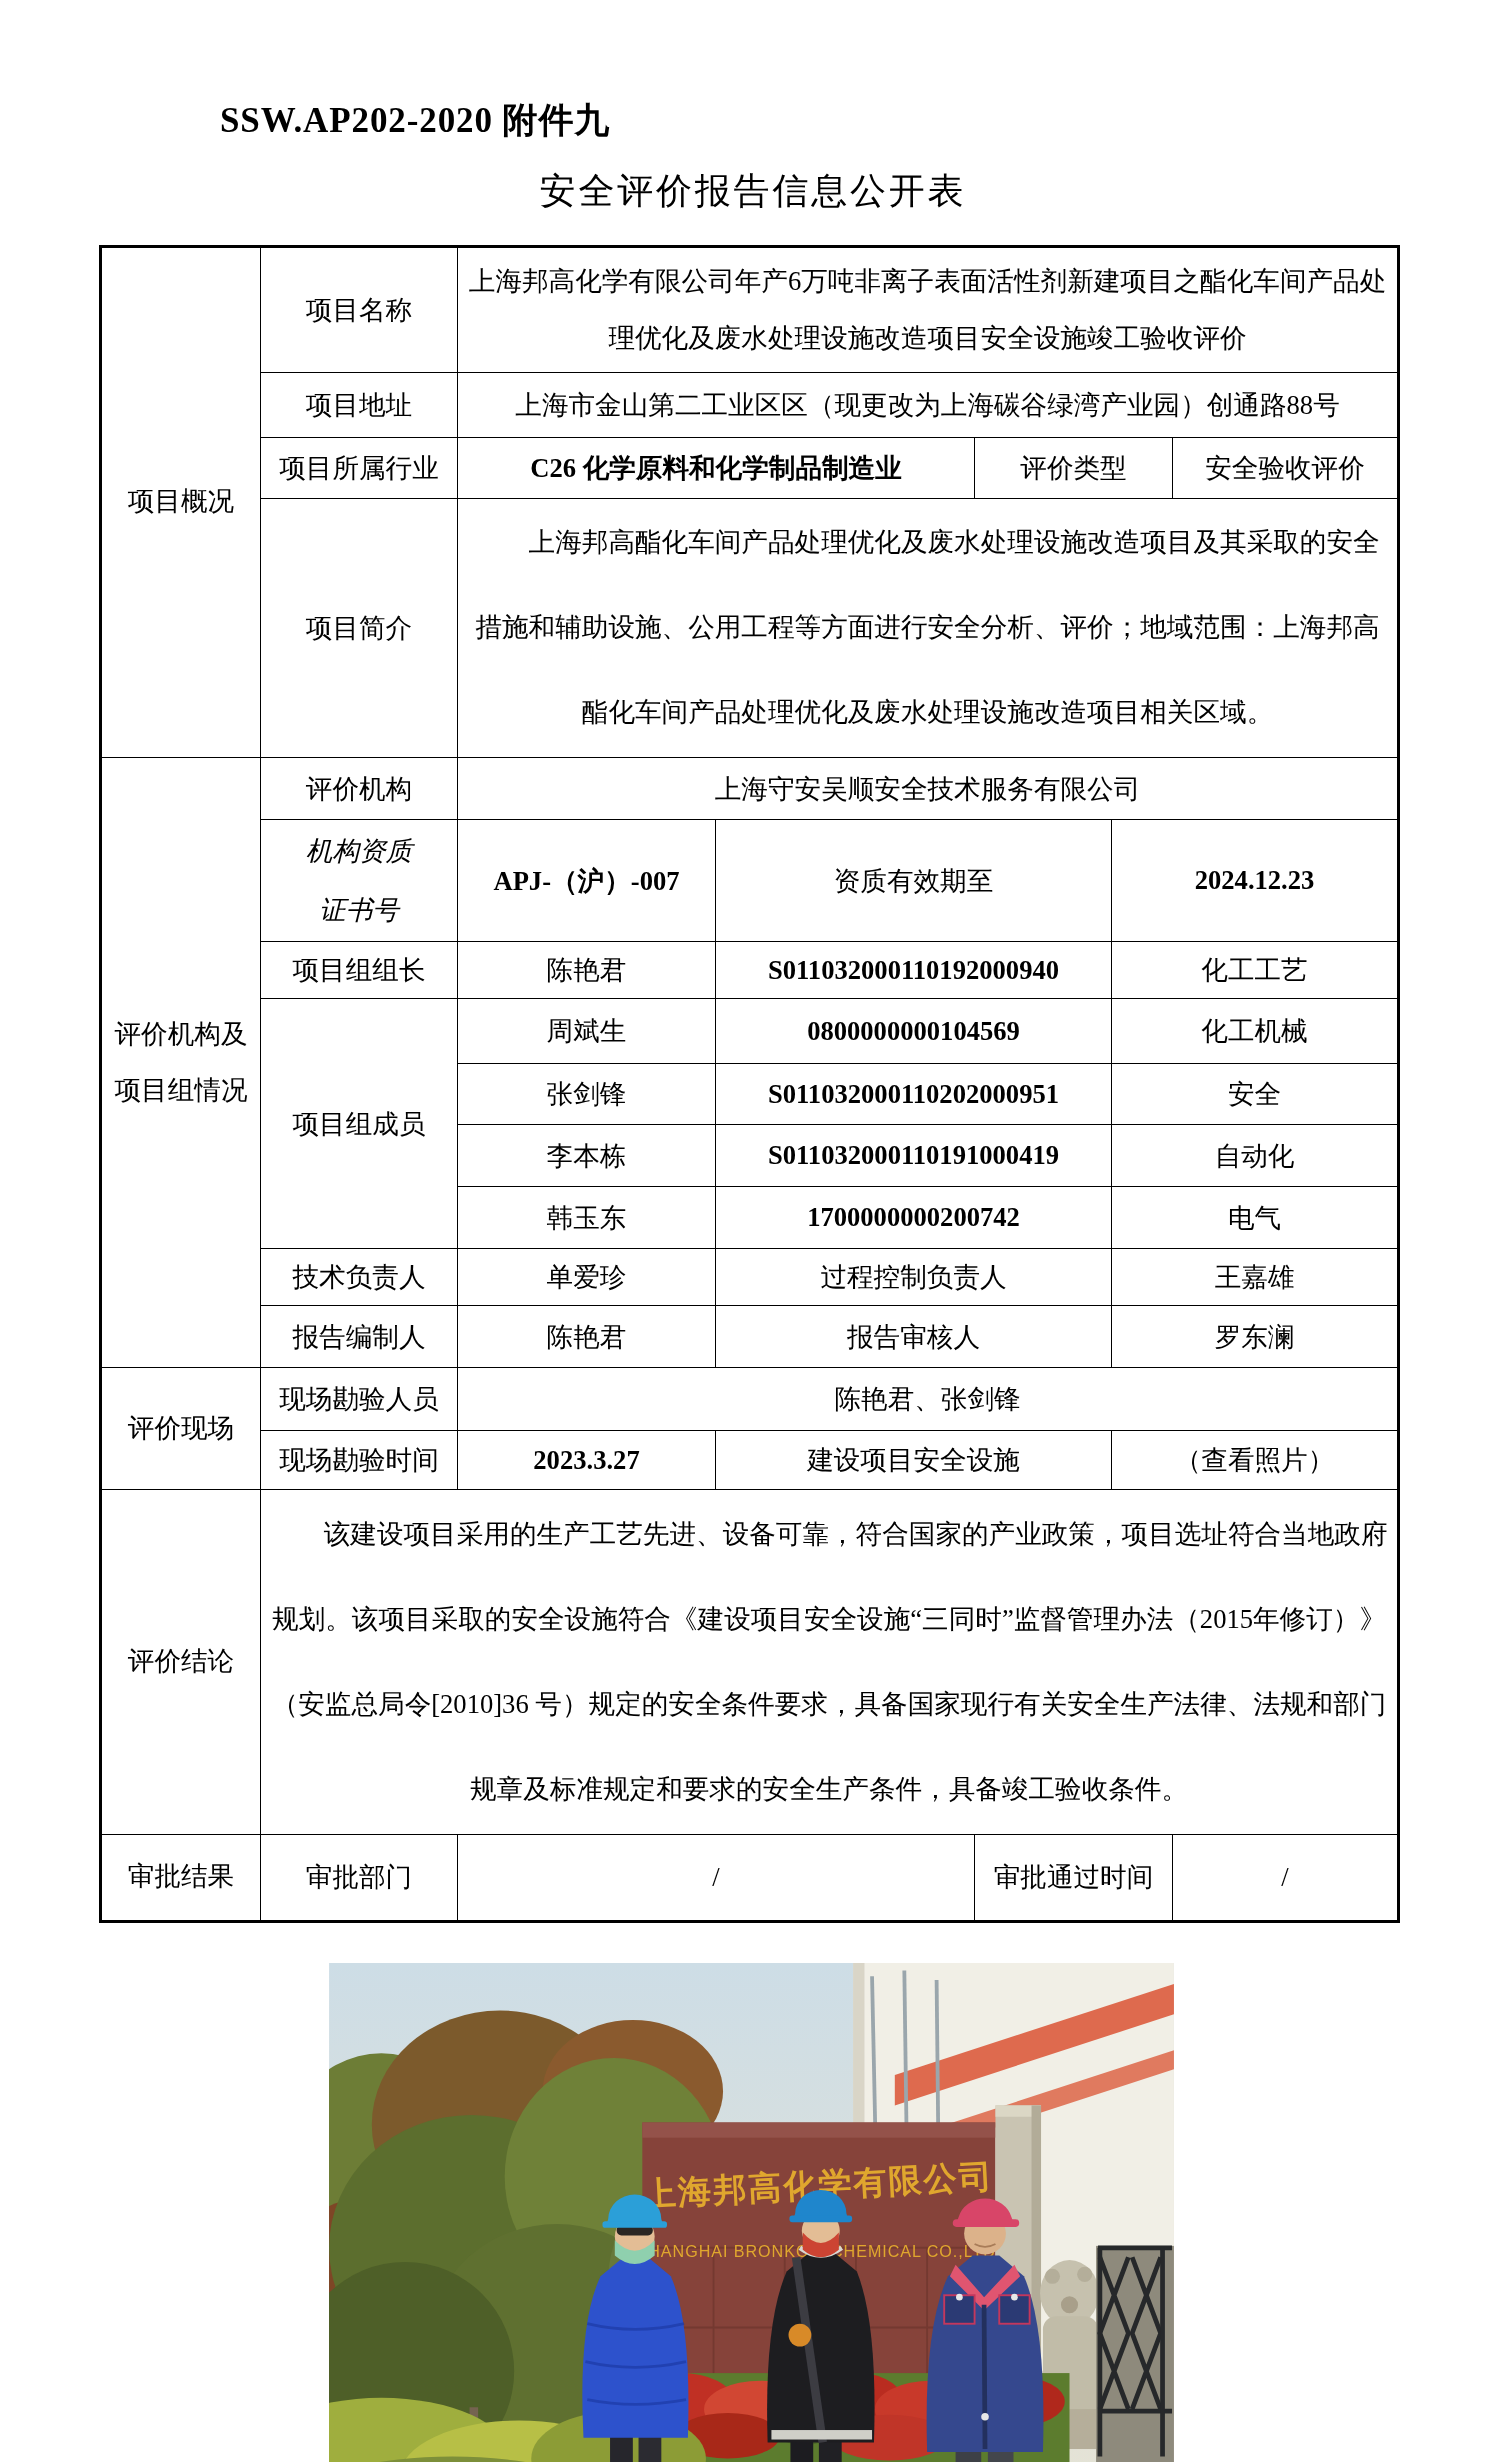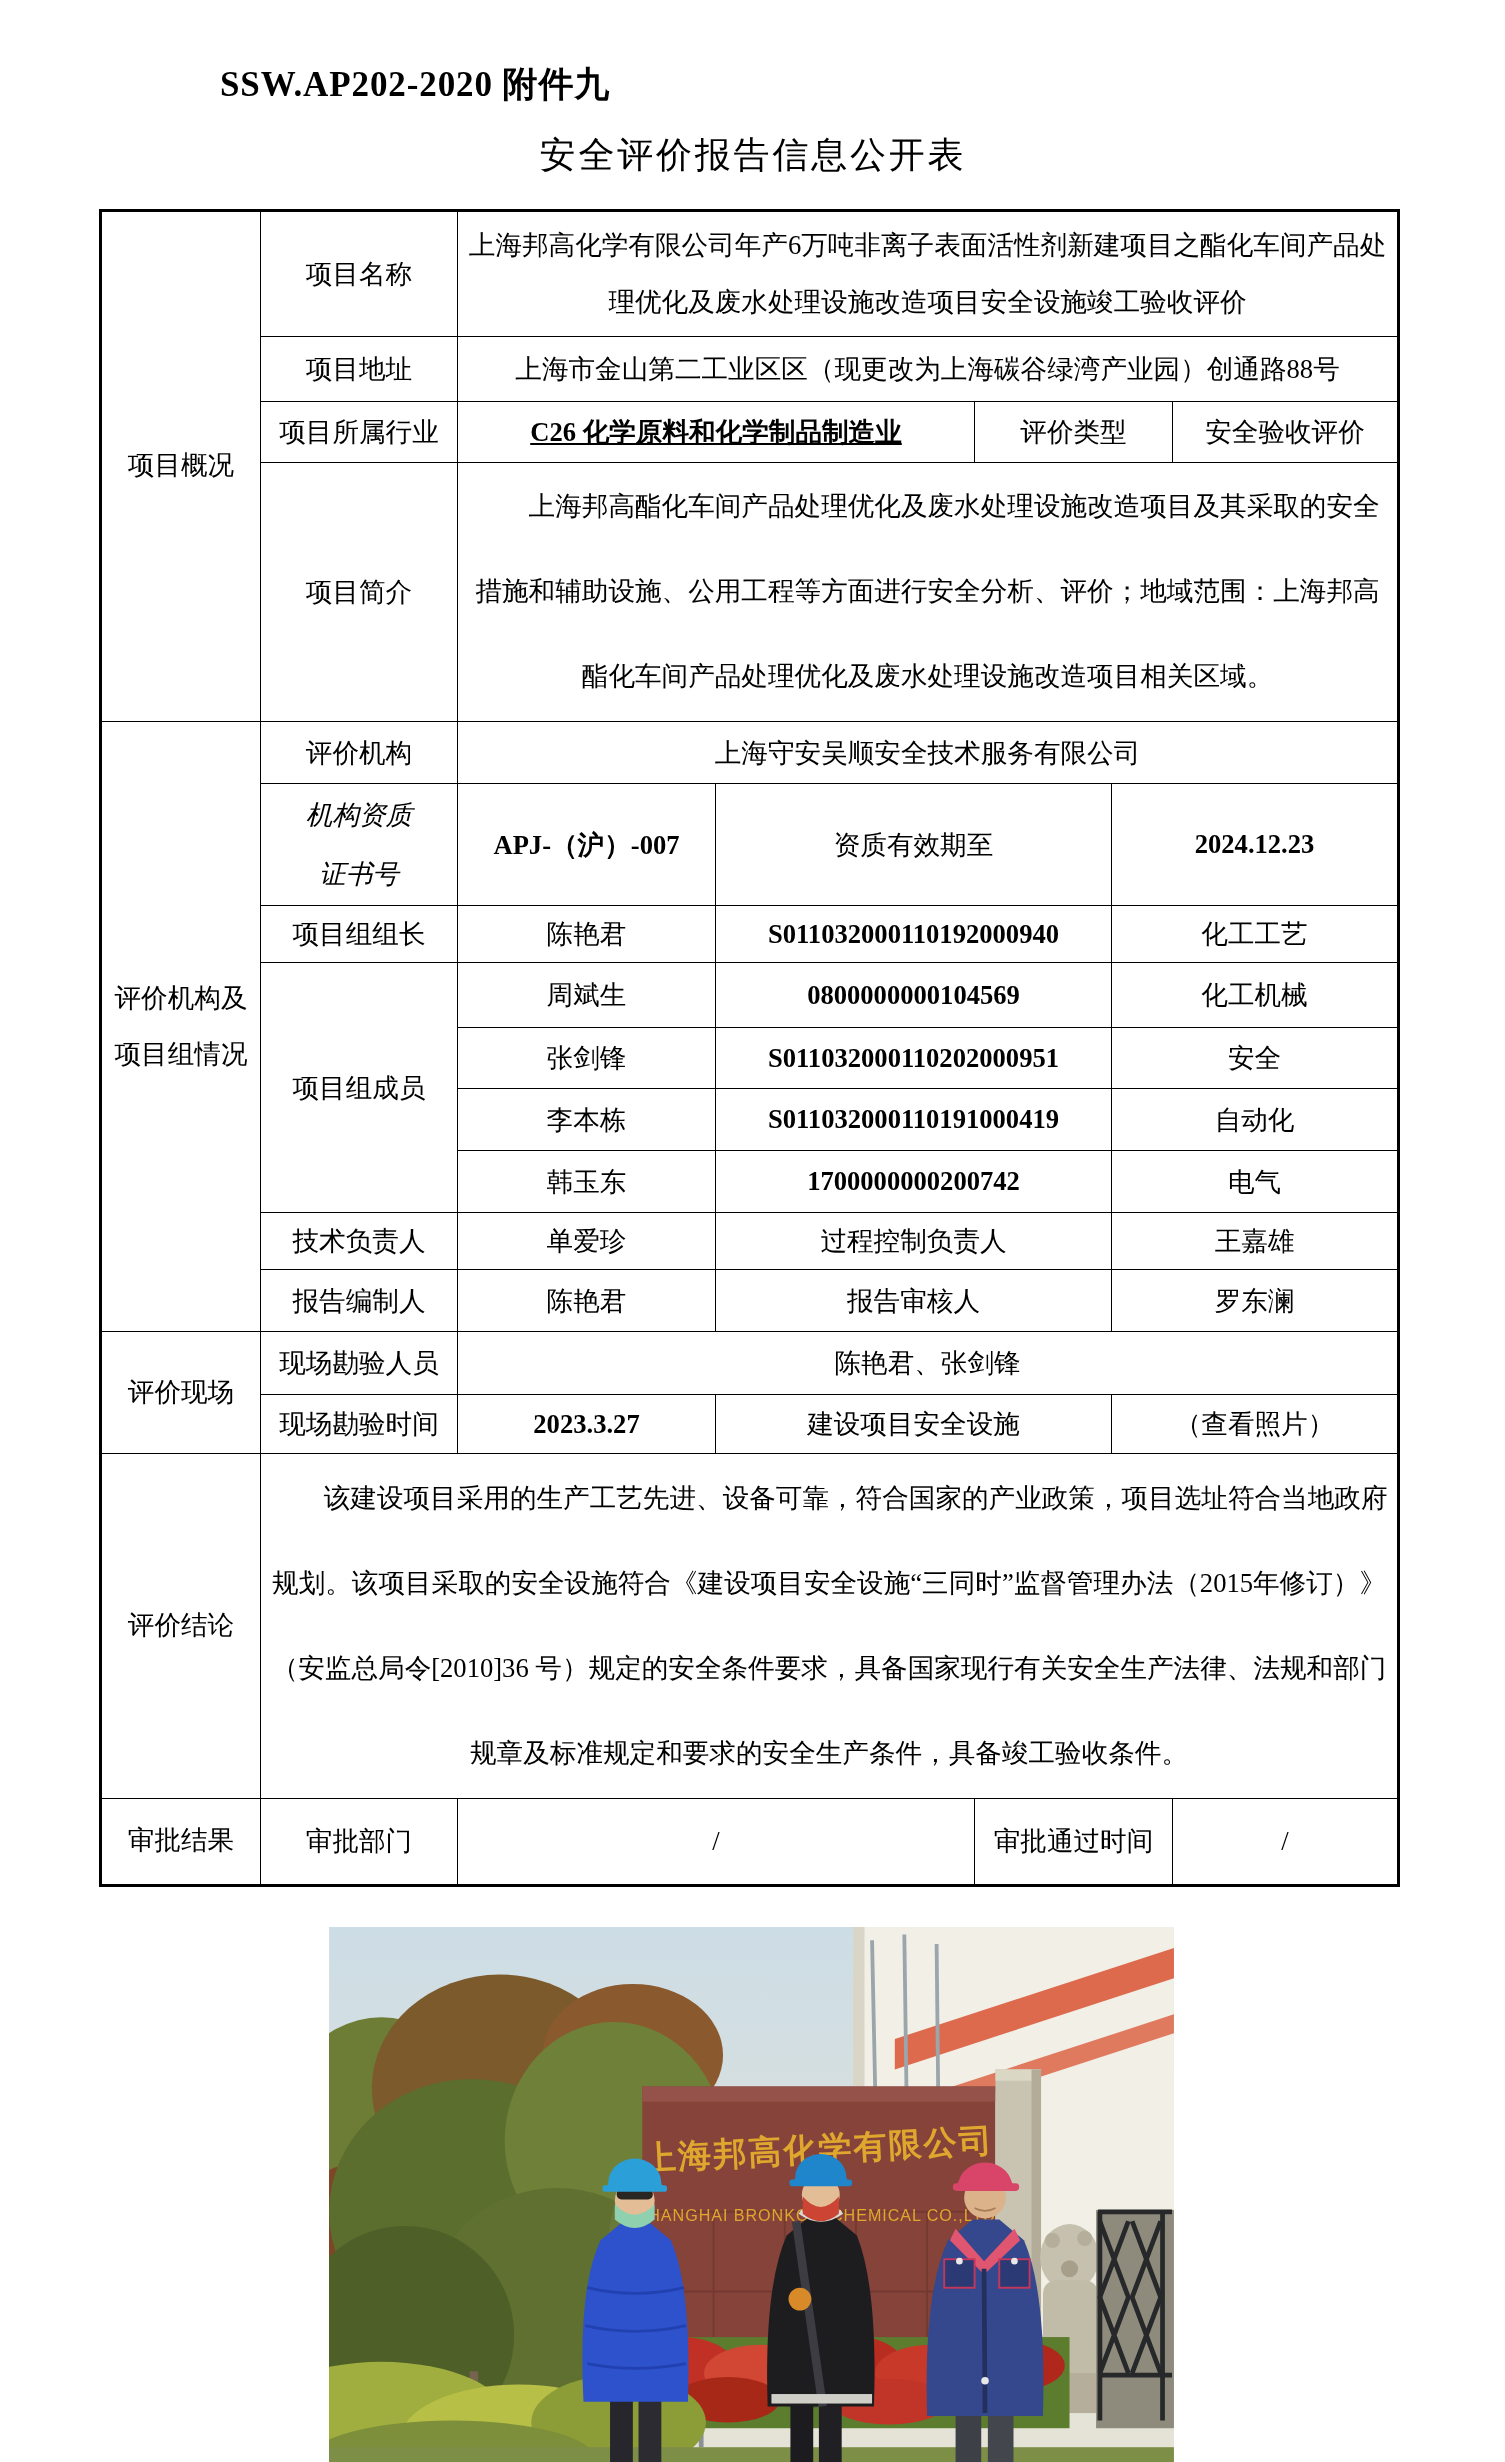--- a/index.html
+++ b/index.html
@@ -5,21 +5,21 @@
   html,body{margin:0;padding:0;background:#888;}
   .page{
     position:relative;
     width:1506px;height:2462px;
     background:#ffffff;
     font-family:"Liberation Serif","DejaVu Serif",serif;
     color:#000;
     overflow:hidden;
   }
   .doc-code{
-    padding-top:61px;
+    padding-top:97px;
     margin-left:220px;
     font-size:35px;
     font-weight:bold;
     letter-spacing:0.9px;
   }
   .doc-title{
     margin-top:23px;
     text-align:center;
     font-size:36px;
     letter-spacing:2.8px;
@@ -36,21 +36,21 @@
     border:1.9px solid #000;
     text-align:center;
     vertical-align:middle;
     padding:1.9px 5.7px;
     overflow:hidden;
   }
   td.sec{line-height:2.1;margin-top:16px;}
   .narrow{display:inline-block;max-width:5.2em;line-height:2.1;}
   .narrow4{display:inline-block;max-width:4.1em;line-height:2.2;font-style:italic;}
   td.num{font-weight:bold;}
-  td.bold{font-weight:bold;text-decoration:underline;}
+  td.bold{font-weight:bold;}
   td.para{
     text-align:justify;
     padding:5.7px 13.3px;
   }
   td.para .ptext{
     display:block;
     text-indent:2em;
     line-height:85px;
   }
   td.big-center{line-height:57px;}

